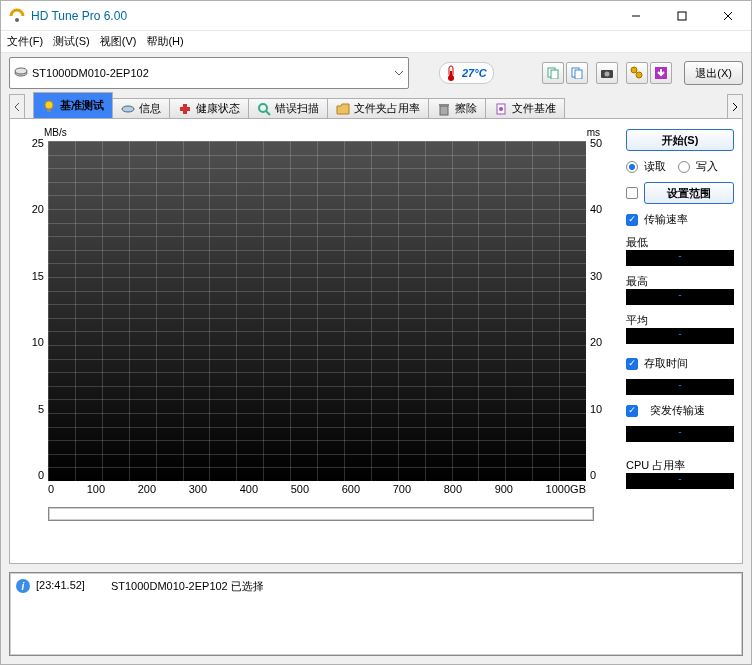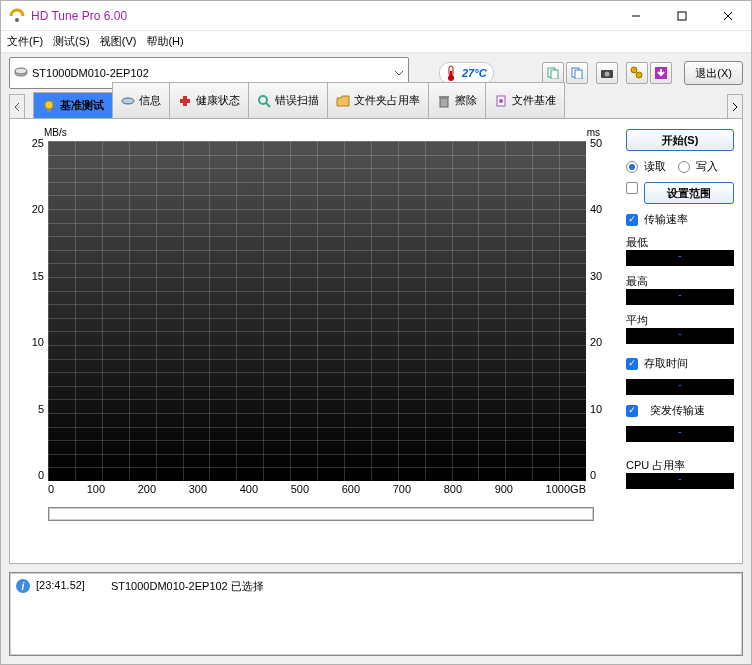--- a/index.html
+++ b/index.html
@@ -1,34 +1,34 @@
 <!DOCTYPE html>
 <html><head>
 <meta charset="utf-8">
 <style>
 * { box-sizing: border-box; margin: 0; padding: 0; font-family: "Microsoft YaHei", Tahoma, sans-serif; font-size: 11px; }
 body { background: #fff; }
 .window { width: 752px; height: 665px; border: 1px solid #b0b0b0; background: #f0f0f0; position: relative; display: flex; flex-direction: column; }
 .titlebar { height: 30px; background: #fff; display: flex; align-items: center; padding-left: 8px; border-bottom: 1px solid #e8e8e8; }
 .titlebar .appicon { width: 16px; height: 16px; margin-right: 6px; }
-.titlebar .title { flex: 1; color: #a21caf; font-size: 12px; }
+.titlebar .title { flex: 1; color: #0369a1; font-size: 12px; }
 .titlebar .wbtn { width: 46px; height: 30px; display: flex; align-items: center; justify-content: center; color: #000; }
 .menubar { height: 22px; background: #fff; display: flex; align-items: center; padding-left: 6px; gap: 10px; border-bottom: 1px solid #e8e8e8; }
 .menubar span { color: #000; }
 .content { flex: 1; background: #f0f0f0; padding: 6px 8px 8px 8px; display: flex; flex-direction: column; }
 .toolbar-row { display: flex; align-items: center; height: 28px; gap: 6px; margin-bottom: 6px; }
 .drive-combo { flex: 1; max-width: 400px; height: 32px; background: #fff; border: 1px solid #888; display: flex; align-items: center; padding: 0 4px; justify-content: space-between; border-radius: 2px; }
 .drive-combo .dleft { display:flex; align-items:center; gap:4px;}
 .temp-box { display: flex; align-items: center; gap: 6px; margin-left: 24px; border:1px solid #ccc; background:#fdfdfd; padding:2px 6px; border-radius:10px;}
 .temp-val { color: #0060d0; font-weight: bold; font-style: italic; }
 .icon-btn-group { display: flex; gap: 2px; margin-left: auto; }
 .icon-btn { width: 22px; height: 22px; border: 1px solid #aaa; background: linear-gradient(#fefefe,#e6e6e6); border-radius: 2px; display:flex; align-items:center; justify-content:center; }
 .exit-btn { height: 24px; padding: 0 10px; border: 1px solid #888; background: linear-gradient(#fdfdfd,#e5e5e5); border-radius: 3px; margin-left: 6px; }
 .tab-strip { display: flex; height: 26px; align-items: flex-end; border-bottom: 1px solid #b0b0b0; }
-.tab { height: 36px; display: flex; align-items: center; gap: 4px; padding: 0 8px; border: 1px solid #b0b0b0; border-bottom: none; background: linear-gradient(#f8f8f8,#e4e4e4); margin-right: -1px; position: relative; }
+.tab { height: 20px; display: flex; align-items: center; gap: 4px; padding: 0 8px; border: 1px solid #b0b0b0; border-bottom: none; background: linear-gradient(#f8f8f8,#e4e4e4); margin-right: -1px; position: relative; }
 .tab.active { background: #3b82f6; height: 26px; z-index: 2; font-weight: bold; margin-left: 8px; }
 .tab .ticon { width: 14px; height: 14px; }
 .tab-arrow { width: 16px; height: 24px; display:flex; align-items:center; justify-content:center; border:1px solid #b0b0b0; border-bottom:none; background:#f0f0f0; }
 .main-area { flex: 1; background: #fff; border: 1px solid #b0b0b0; border-top: none; display: flex; padding: 10px 8px; gap: 8px; }
 .chart-side { flex: 1; display: flex; flex-direction: column; }
 .chart-wrap { position: relative; height: 370px; display:flex; }
 .yleft { width: 30px; display:flex; flex-direction:column; justify-content:space-between; align-items:flex-end; padding-right:4px; font-size:10px; color:#000;}
 .plot-col { flex:1; position:relative; }
 .plot { position:absolute; left:0; right:0; top:12px; bottom:18px; background: linear-gradient(#505050 0%, #202020 60%, #000 100%); }
 .grid-v, .grid-h { position:absolute; background:rgba(255,255,255,0.18); }
@@ -314,21 +314,21 @@
       </div>
 
       <div class="right-panel">
         <button class="btn">开始(S)</button>
         <div class="radio-row">
           <span class="radio-dot sel"></span>
             <span class="label">读取</span>
           <span class="radio-dot" style="margin-left:6px;"></span>
             <span class="label">写入</span>
         </div>
-        <div style="display:flex;align-items:flex-start;gap:6px;">
+        <div style="display:flex;align-items:center;gap:6px;">
           <span class="chk"></span>
           <button class="btn" style="flex:1;">设置范围</button>
         </div>
         <div style="display:flex;align-items:center;gap:6px;">
           <span class="chk on"></span>
           <span class="label">传输速率</span>
         </div>
         <div><span class="label">最低</span><div class="val-box"></div></div>
         <div><span class="label">最高</span><div class="val-box"></div></div>
         <div><span class="label">平均</span><div class="val-box"></div></div>

